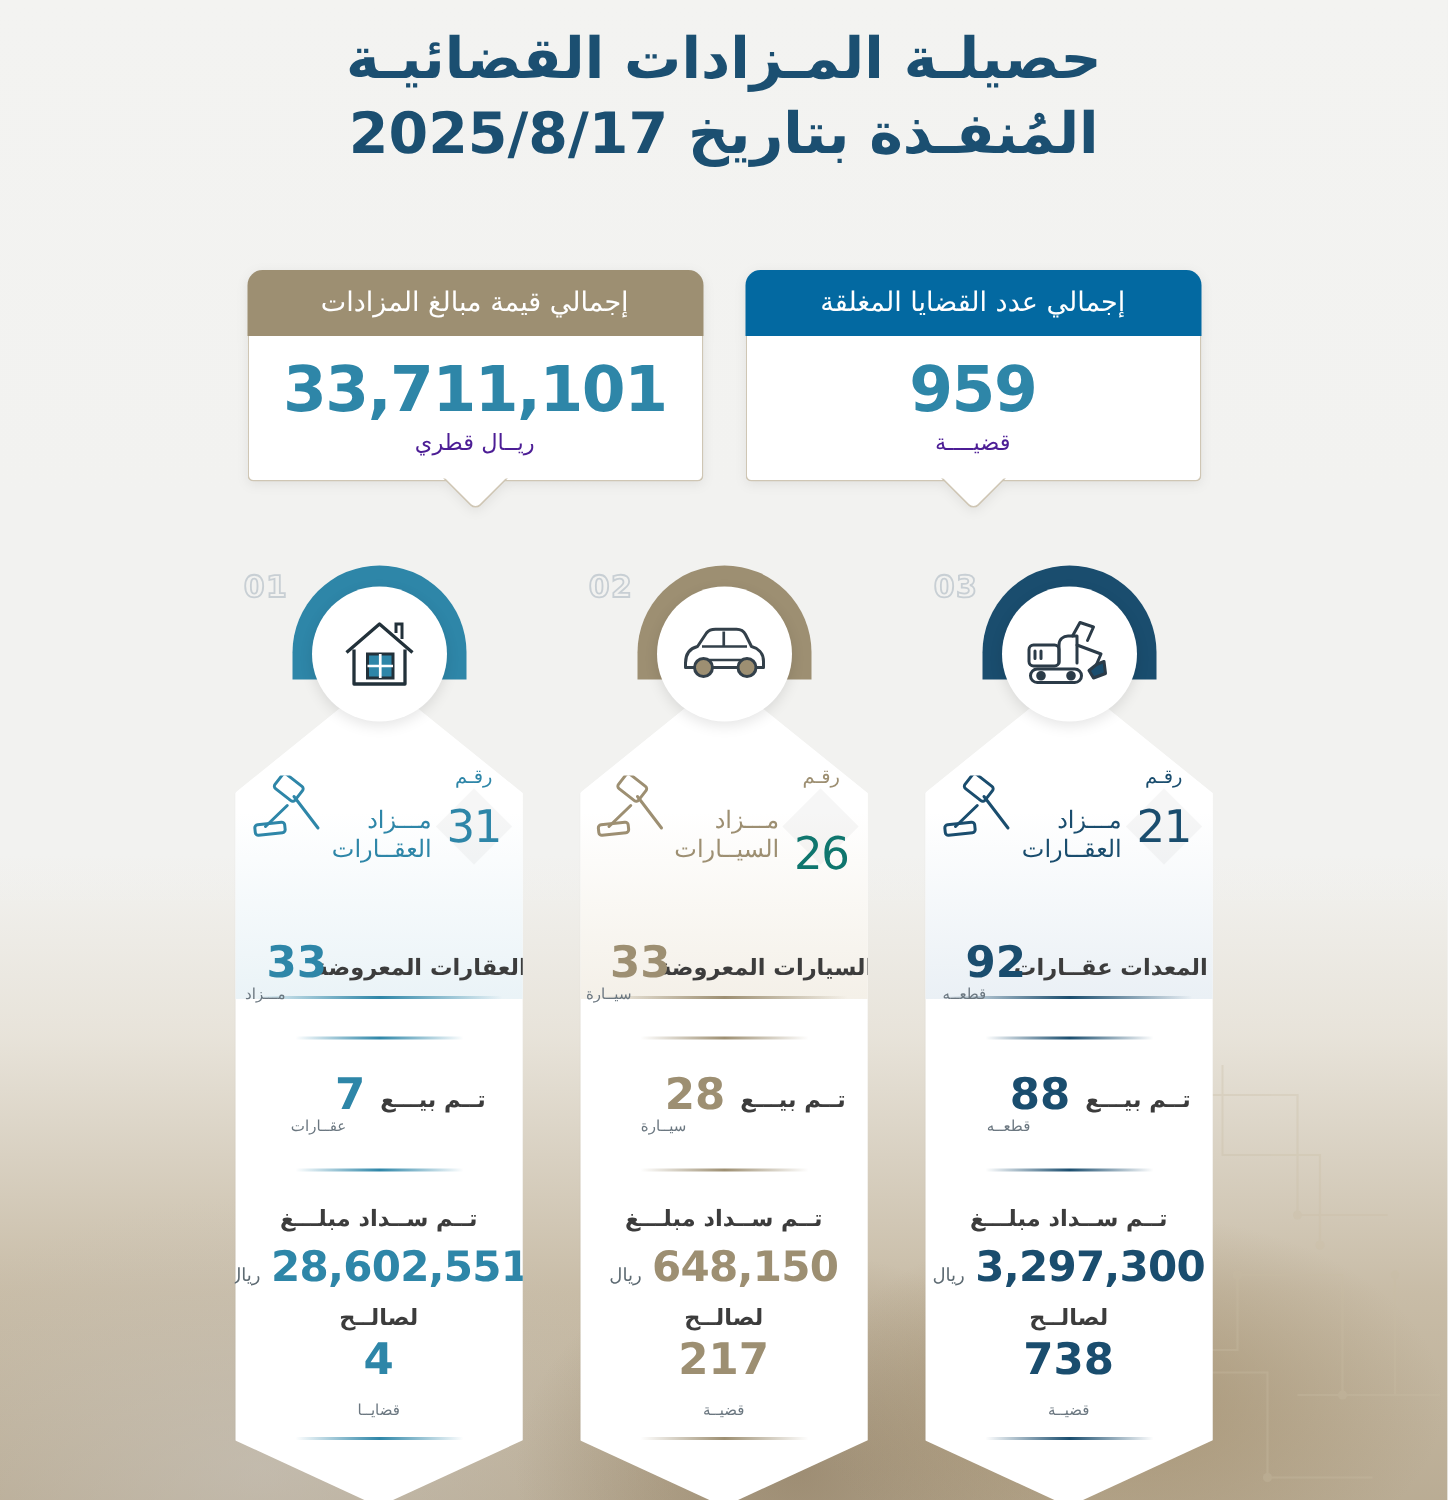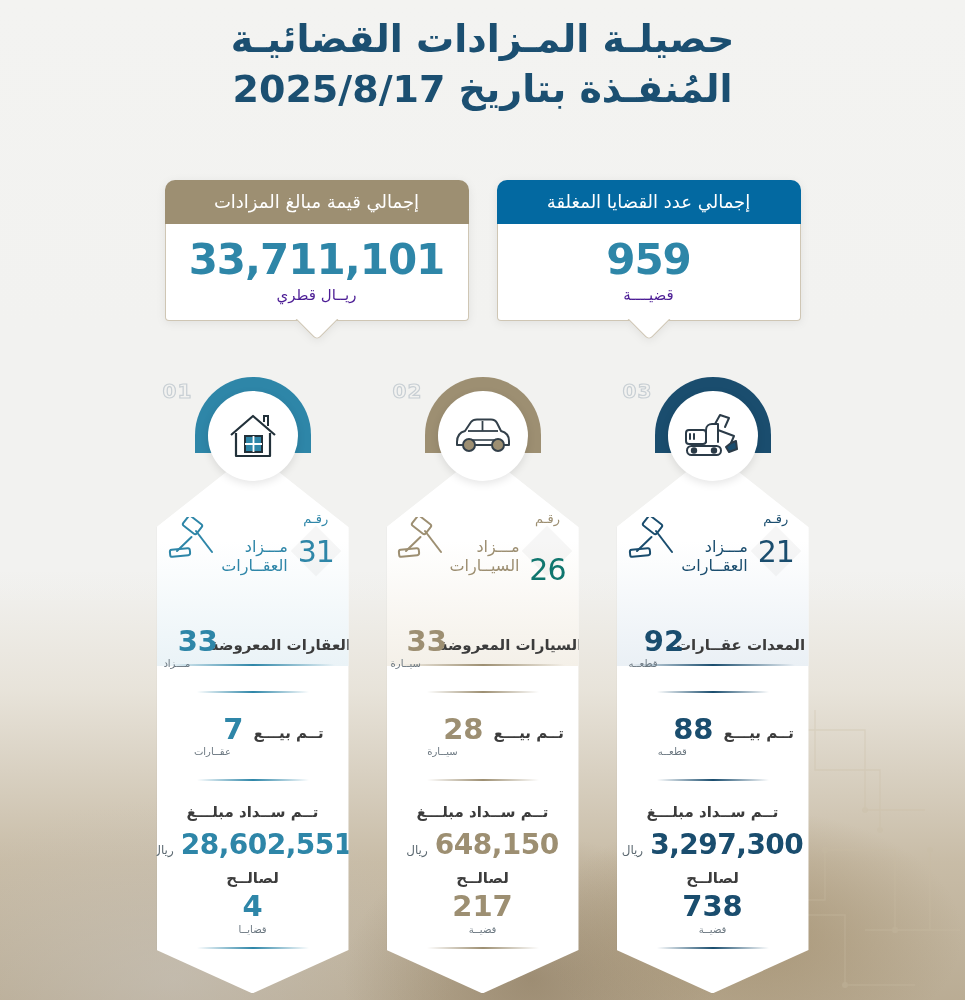--- a/index.html
+++ b/index.html
@@ -366,21 +366,21 @@
     margin-top: 5px;
     font-size: 29px;
     font-weight: bold;
     direction: ltr;
     line-height: 1;
   }
   .pay-cases-unit {
     font-size: 10px;
     color: #6b7780;
     letter-spacing: 2px;
-    margin-top: 3px;
+    margin-top: 14px;
   }
   .bottom-rule {
     margin: 12px auto 0;
     width: 112px;
     height: 2px;
   }
 </style>
 </head>
 <body>
 

